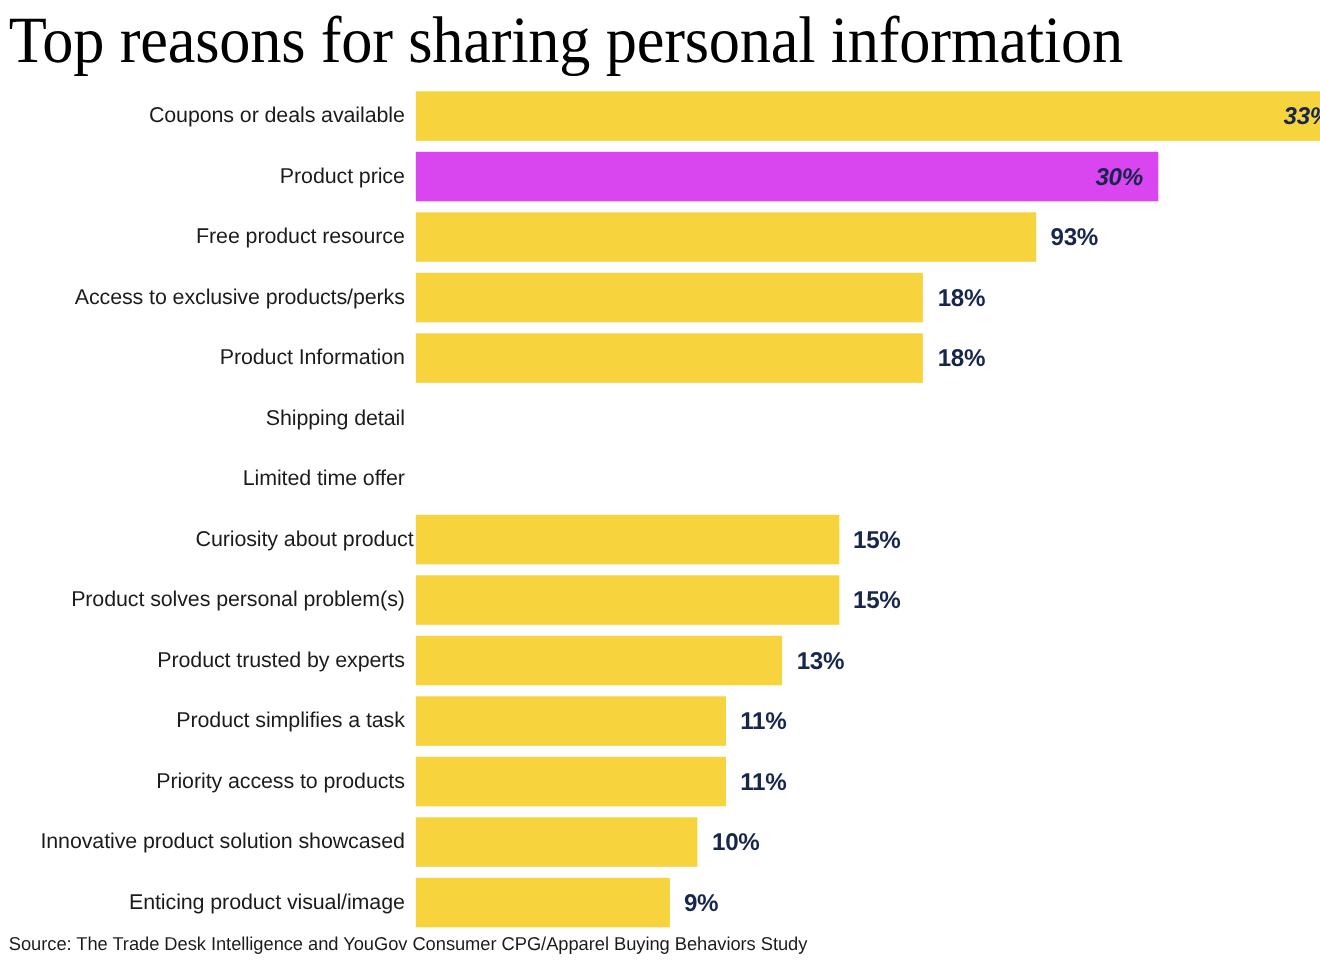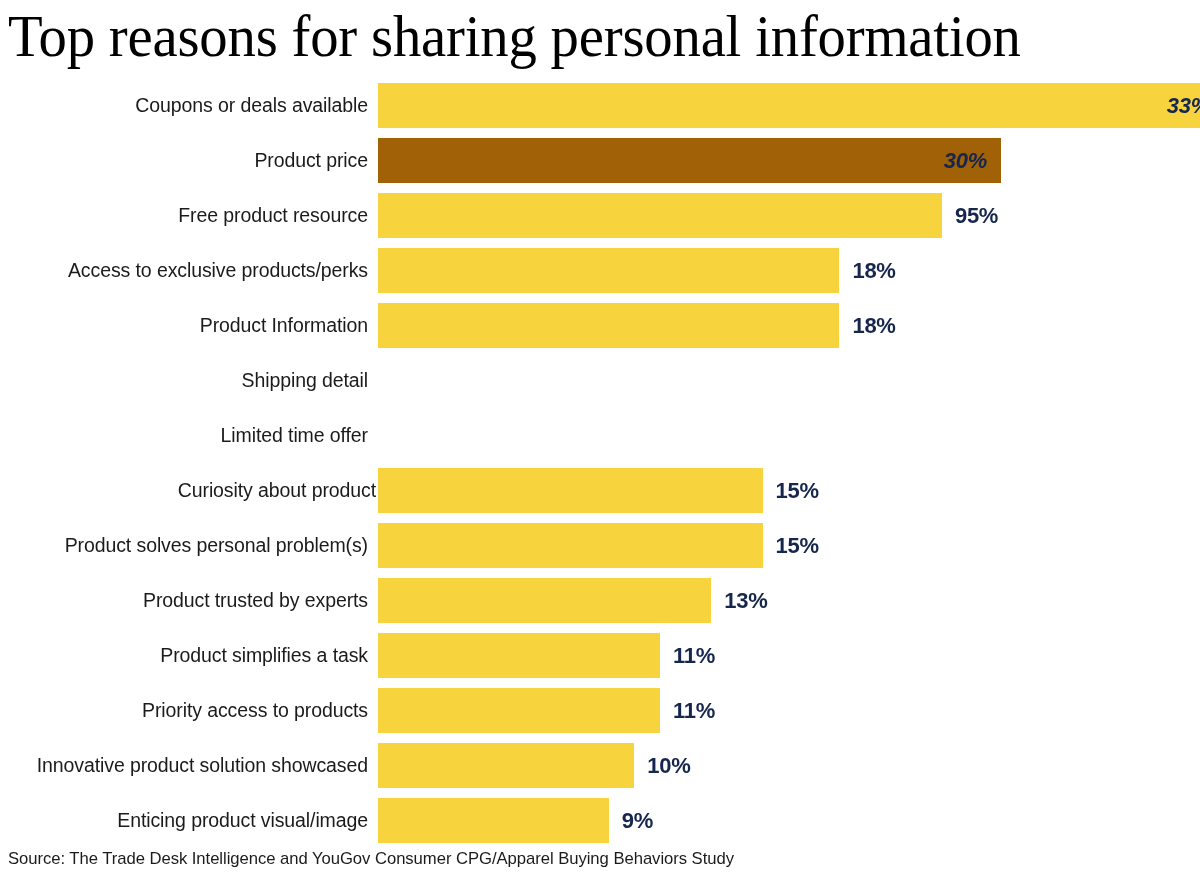--- a/index.html
+++ b/index.html
@@ -131,30 +131,30 @@
         <div class="cat-label">Coupons or deals available</div>
         <div class="bar-track">
           <div class="bar-fill" style="width: 846px; background: rgb(247, 211, 62);">
             <div class="value-label inside" style="color: rgb(22, 38, 77);">33%</div>
           </div>
         </div>
       </div>
       <div class="bar-row" style="top: 55px;">
         <div class="cat-label">Product price</div>
         <div class="bar-track">
-          <div class="bar-fill" style="width: 623px; background: #a16207;">
+          <div class="bar-fill" style="width: 675px; background: #d946ef;">
             <div class="value-label inside" style="color: rgb(22, 38, 77);">30%</div>
           </div>
         </div>
       </div>
       <div class="bar-row" style="top: 110px;">
         <div class="cat-label">Free product resource</div>
         <div class="bar-track">
           <div class="bar-fill" style="width: 564px; background: rgb(247, 211, 62);">
-            <div class="value-label outside" style="color: rgb(22, 38, 77);">95%</div>
+            <div class="value-label outside" style="color: rgb(22, 38, 77);">93%</div>
           </div>
         </div>
       </div>
       <div class="bar-row" style="top: 165px;">
         <div class="cat-label">Access to exclusive products/perks</div>
         <div class="bar-track">
           <div class="bar-fill" style="width: 461.455px; background: rgb(247, 211, 62);">
             <div class="value-label outside" style="color: rgb(22, 38, 77);">18%</div>
           </div>
         </div>

